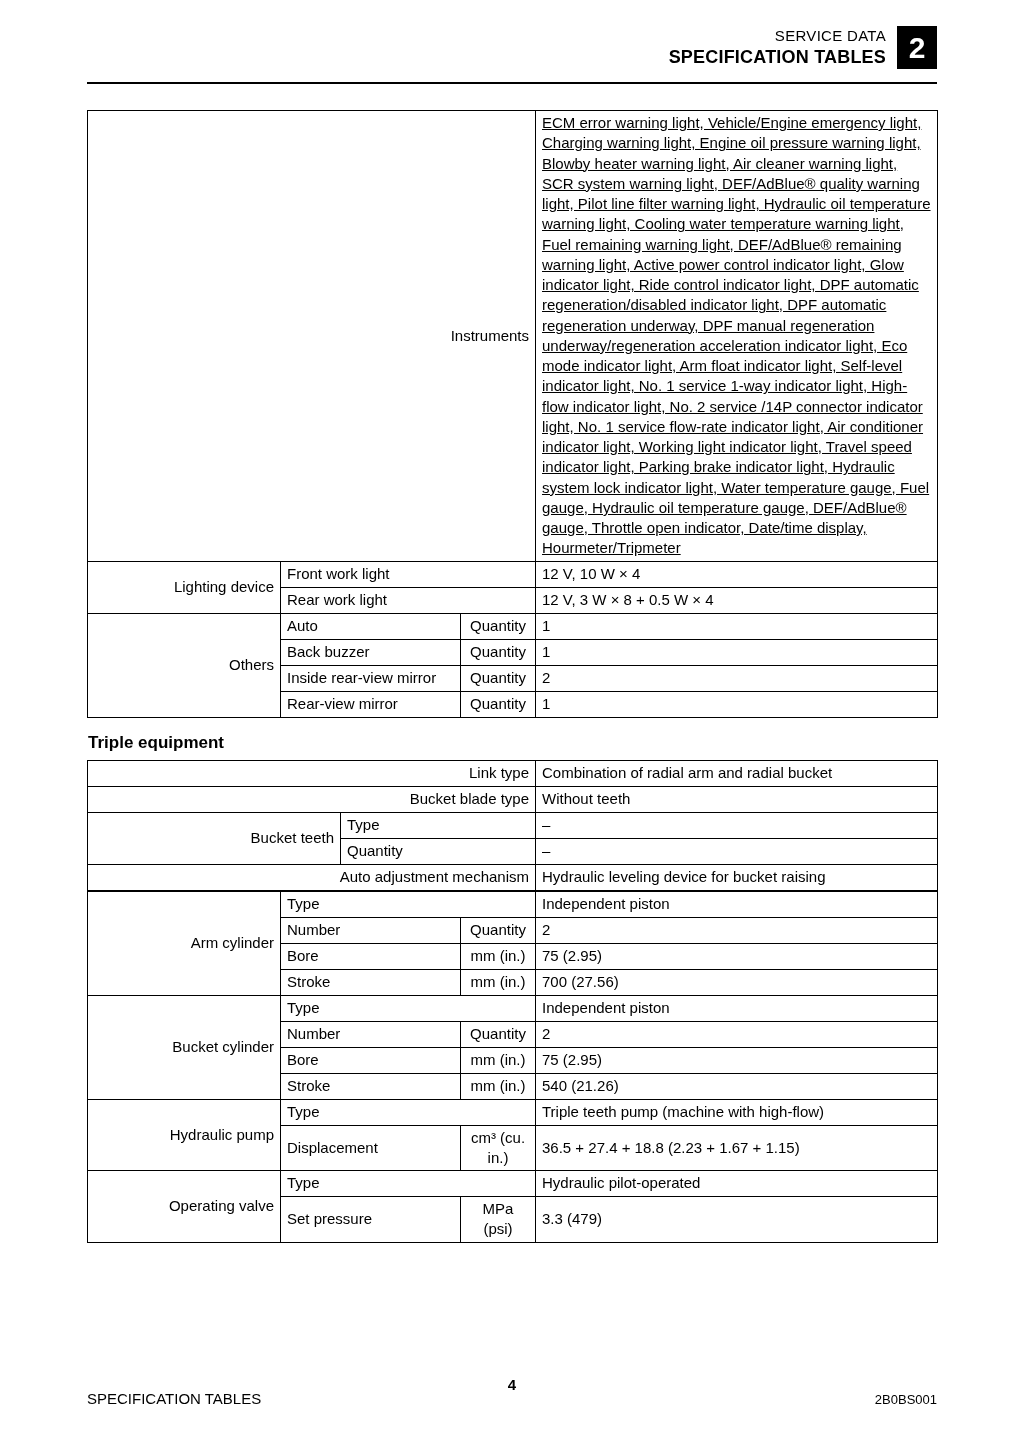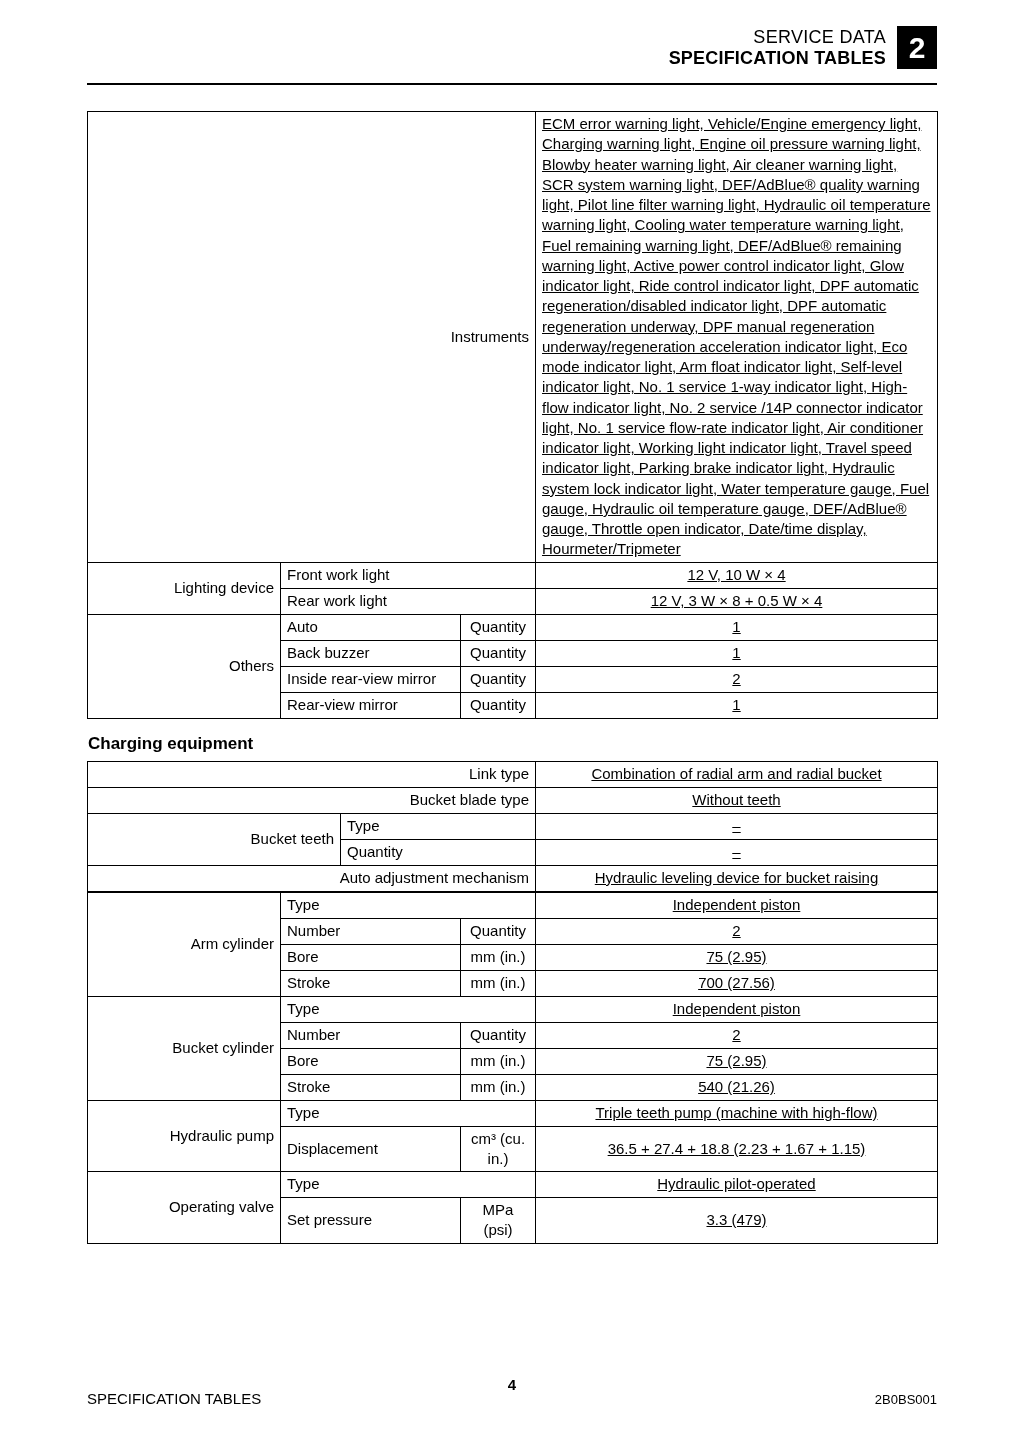--- a/index.html
+++ b/index.html
@@ -27,21 +27,21 @@
     align-items: stretch;
     gap: 11px;
   }
   .header-text {
     display: flex;
     flex-direction: column;
     justify-content: space-between;
     text-align: right;
     padding: 1px 0;
   }
-  .header-kicker { font-size: 18px; letter-spacing: 0.3px; }
+  .header-kicker { font-size: 15px; letter-spacing: 0.3px; }
   .header-title  { font-size: 18px; font-weight: bold; letter-spacing: 0.2px; }
   .chapter-badge {
     width: 40px;
     height: 43px;
     background: #000;
     color: #fff;
     font-size: 30px;
     font-weight: bold;
     display: flex;
     align-items: center;
@@ -64,21 +64,21 @@
     padding: 2px 6px;
     font-size: 15px;
     line-height: 1.35;
     height: 26px;
     vertical-align: middle;
     overflow: hidden;
   }
   td.label  { text-align: right;  padding-left: 6px; }
   td.item   { text-align: left;  padding-left: 7px; margin-top: 22px; }
   td.unit   { text-align: center; padding-left: 2px; padding-right: 2px; }
-  td.value  { text-align: center; text-decoration: underline; }
+  td.value  { text-align: left; }
   td.bigtext {
     text-align: left;
     padding: 5px 8px;
     line-height: 1.44;
     font-size: 15px;
     text-decoration: underline;
   }
 
   .first-table { margin-top: 26px; }
 
@@ -164,21 +164,21 @@
           <td class="value">2</td>
         </tr>
         <tr>
           <td class="item">Rear-view mirror</td>
           <td class="unit">Quantity</td>
           <td class="value">1</td>
         </tr>
       </tbody>
     </table>
 
-    <div class="section-heading">Charging equipment</div>
+    <div class="section-heading">Triple equipment</div>
     <table class="spec">
       <colgroup>
         <col style="width:253px">
           <col style="width:195px">
           <col style="width:402px">
       </colgroup>
       <tbody>
         <tr>
           <td class="label" colspan="2">Link type</td>
           <td class="value">Combination of radial arm and radial bucket</td>

